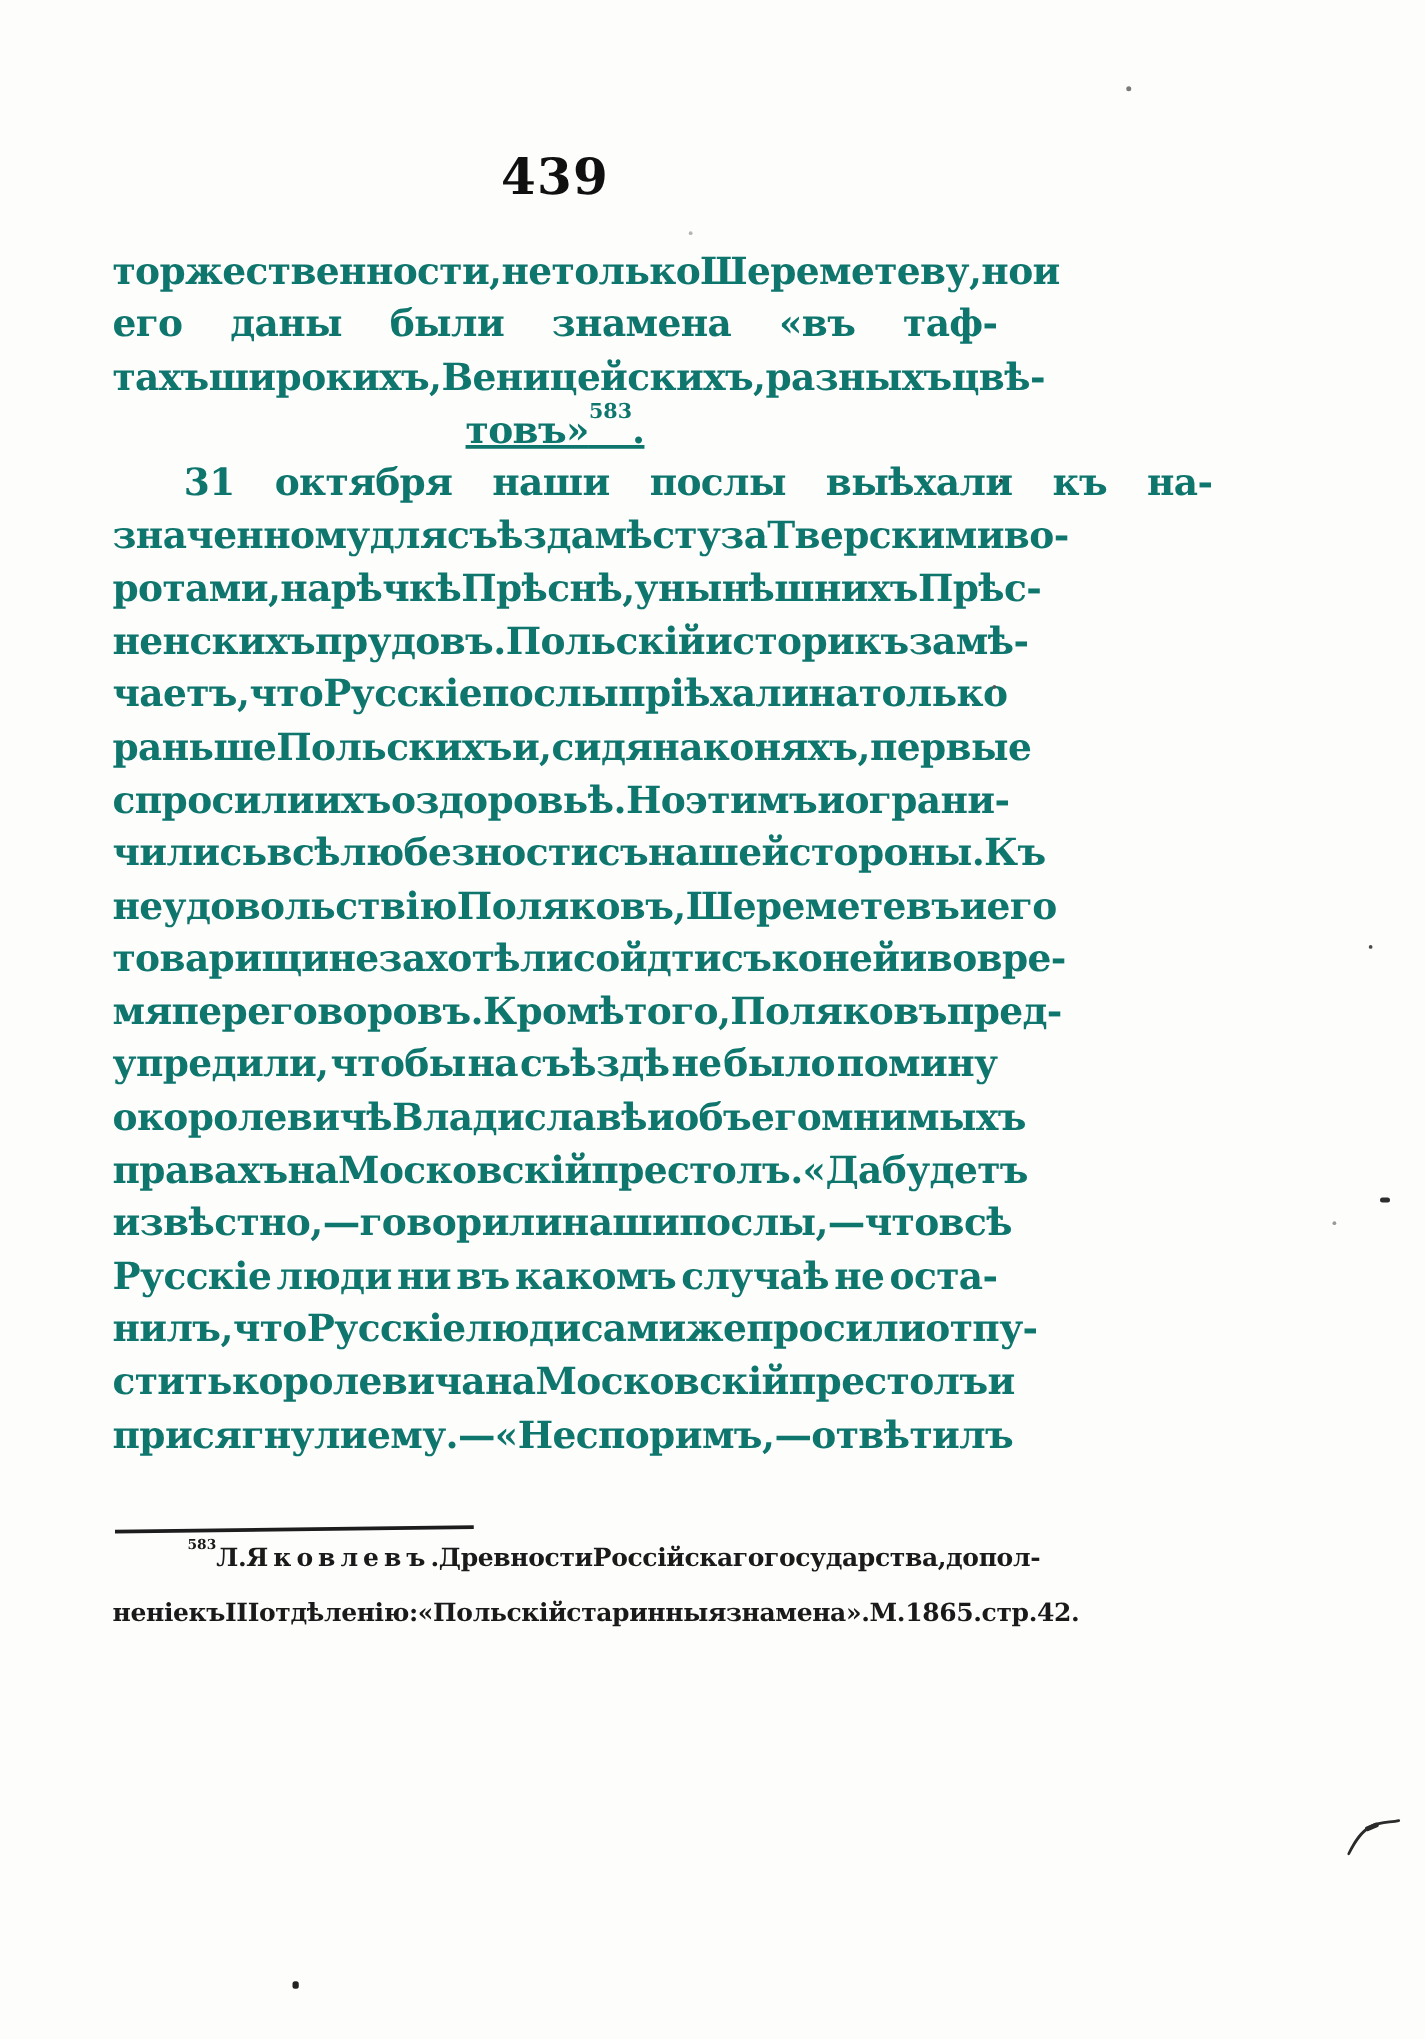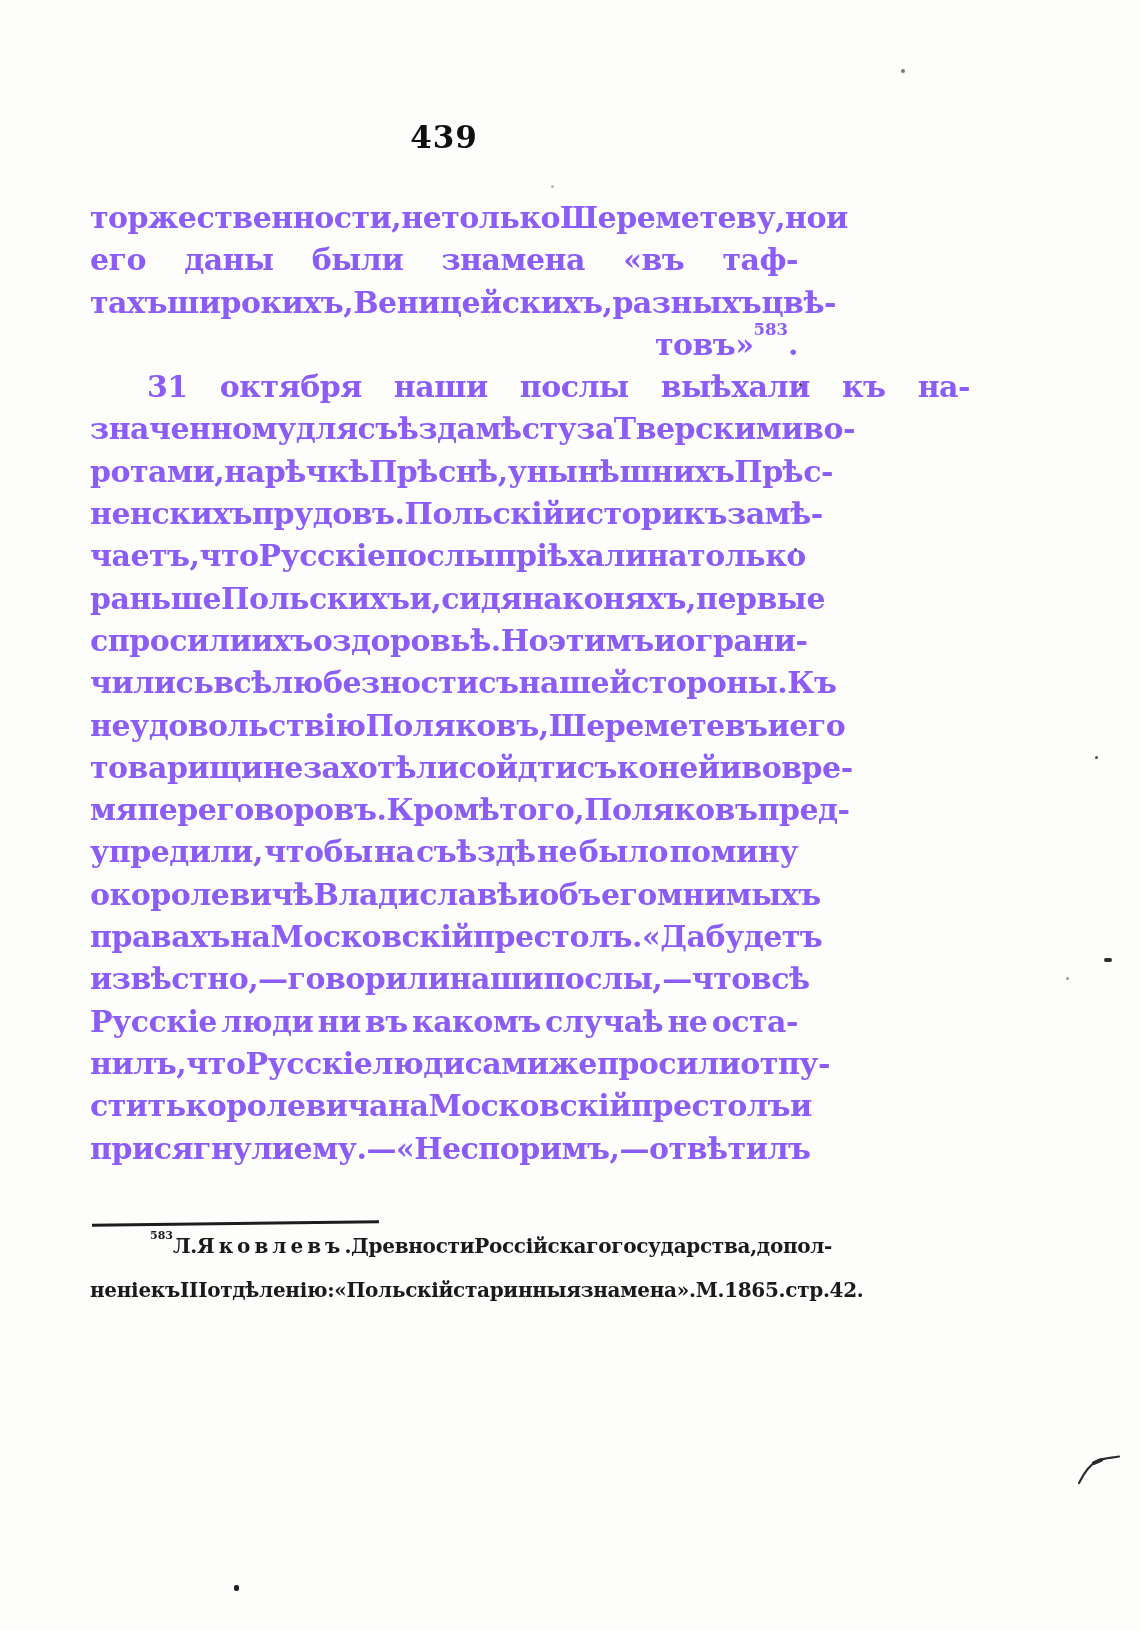--- a/index.html
+++ b/index.html
@@ -7,33 +7,33 @@
     position:relative;
     width:1140px;height:1631px;
     background:#fdfdfc;
     overflow:hidden;
     font-family:"DejaVu Serif","Liberation Serif",serif;
     color:#161616;
   }
   .page-number{
     position:absolute;left:90px;top:122px;width:708px;
     text-align:center;
-    font-size:31px;font-weight:700;letter-spacing:1px;line-height:1;
+    font-size:40px;font-weight:700;letter-spacing:1px;line-height:1;
     color:#101010;
   }
   .body-text{
     position:absolute;left:90px;top:200px;width:708px;
     font-size:30px;font-weight:700;letter-spacing:-0.5px;
-    color:#8b5cf6;
+    color:#0f766e;
   }
   .line{
     display:flex;justify-content:space-between;align-items:baseline;
     height:42.3px;white-space:nowrap;
   }
-  .line.flush{justify-content:flex-end;gap:0 10px;}
+  .line.flush{justify-content:center;gap:0 10px;text-decoration:underline;}
   .line.indent{padding-left:57px;gap:32px;}
   sup{
     font-size:0.55em;line-height:0;position:relative;top:-0.55em;
     letter-spacing:0;
   }
   .footnote-rule{
     position:absolute;left:92px;top:1222px;width:287px;height:3px;
     background:#1d1d1d;transform:rotate(-0.7deg);
   }
   .footnote{

